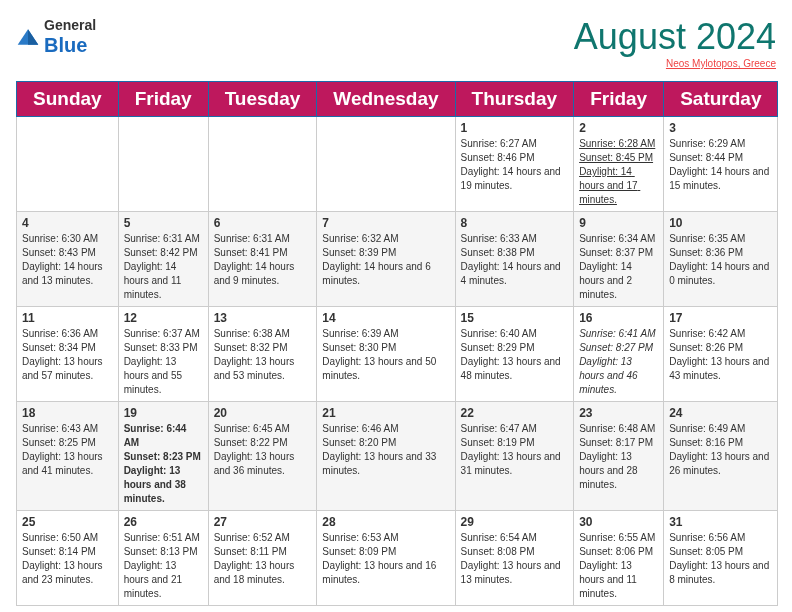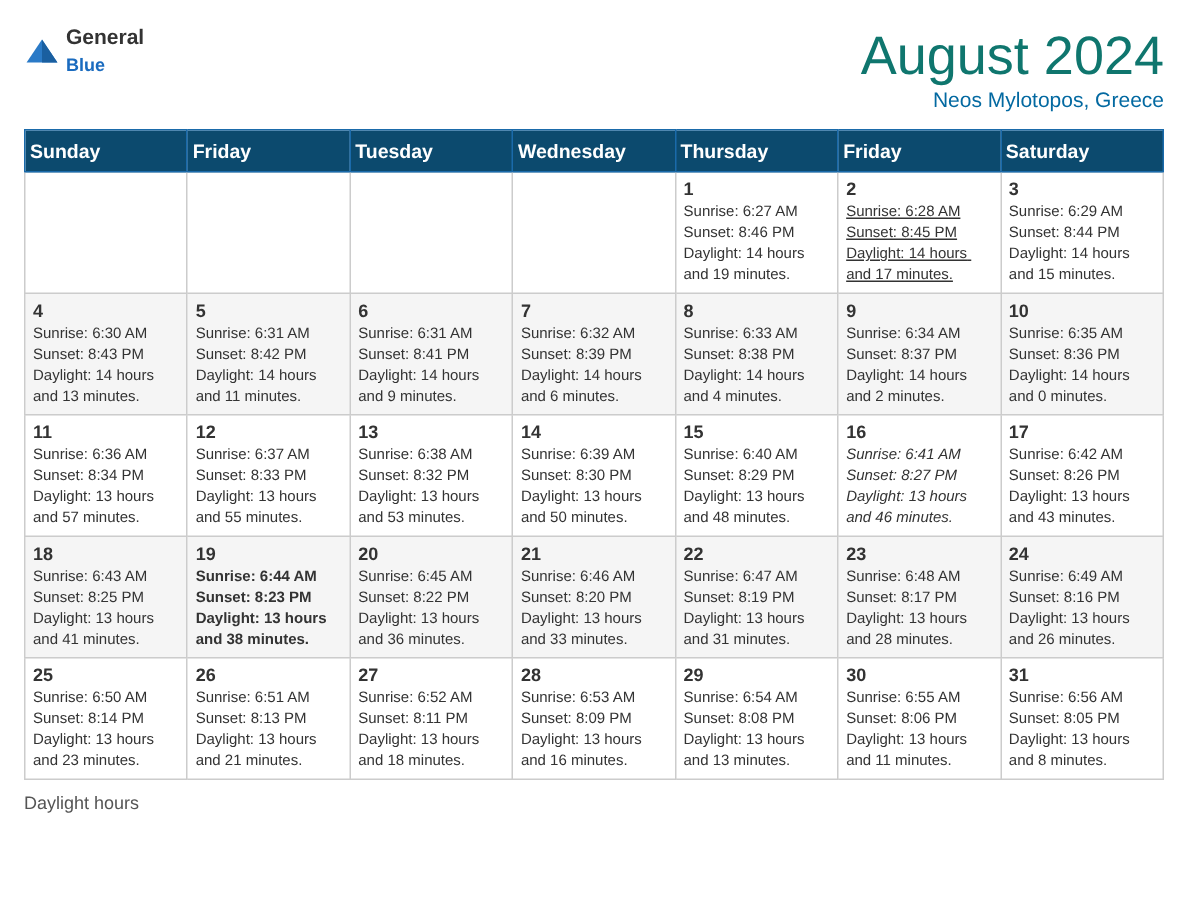--- a/index.html
+++ b/index.html
@@ -20,51 +20,52 @@
       display: flex;
       align-items: center;
       gap: 4px;
     }
     .logo-text-general {
       font-size: 14px;
       font-weight: bold;
       color: #333;
     }
     .logo-text-blue {
-      font-size: 12px;
+      font-size: 20px;
       font-weight: bold;
       color: #1a6bbf;
     }
     .logo-icon {
       width: 24px;
       height: 20px;
     }
     .title-area {
       text-align: right;
     }
     .month-title {
       font-size: 36px;
       font-weight: normal;
       color: #0f766e;
     }
     .location {
-      font-size: 14px;
-      color: #0369a1;
+      font-size: 10px;
+      color: #ef4444;
+      text-decoration: underline;
     }
     table {
       width: 100%;
       border-collapse: collapse;
       border: 1px solid #ccc;
     }
     th {
-      background-color: #0c4a6e;
+      background-color: #be185d;
       color: #fff;
-      font-size: 13px;
+      font-size: 19px;
       font-weight: bold;
-      padding: 6px 3px;
+      padding: 6px 16px;
       text-align: left;
       border: 1px solid #1a6aaa;
     }
     td {
       vertical-align: top;
       border: 1px solid #ccc;
       padding: 4px 5px;
       width: calc(100% / 7);
       height: 80px;
       font-size: 10.5px;

